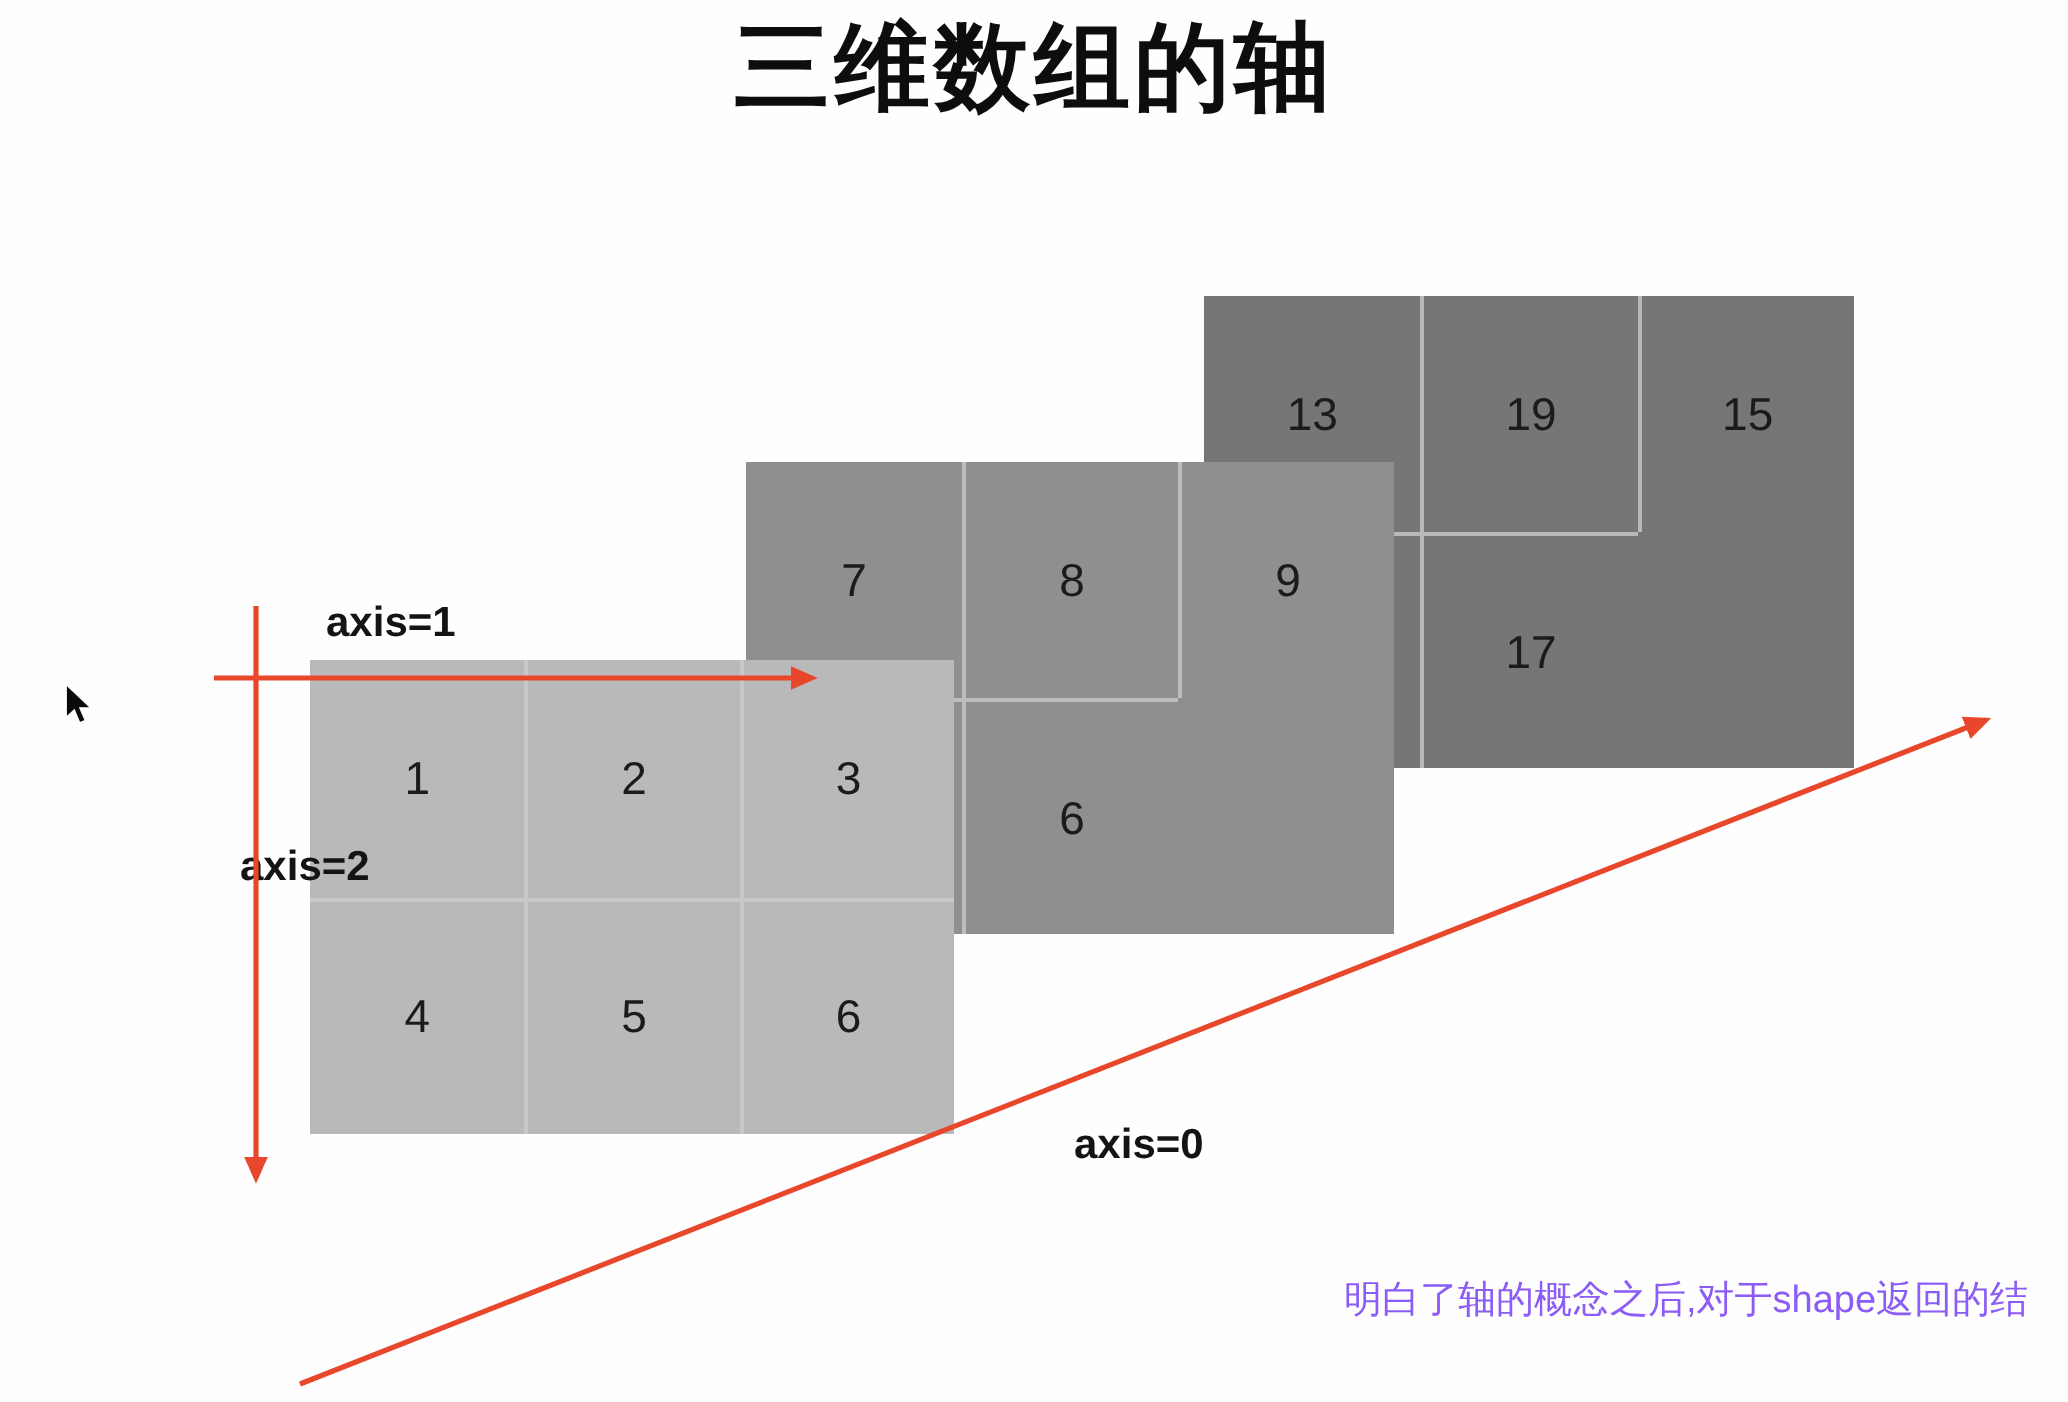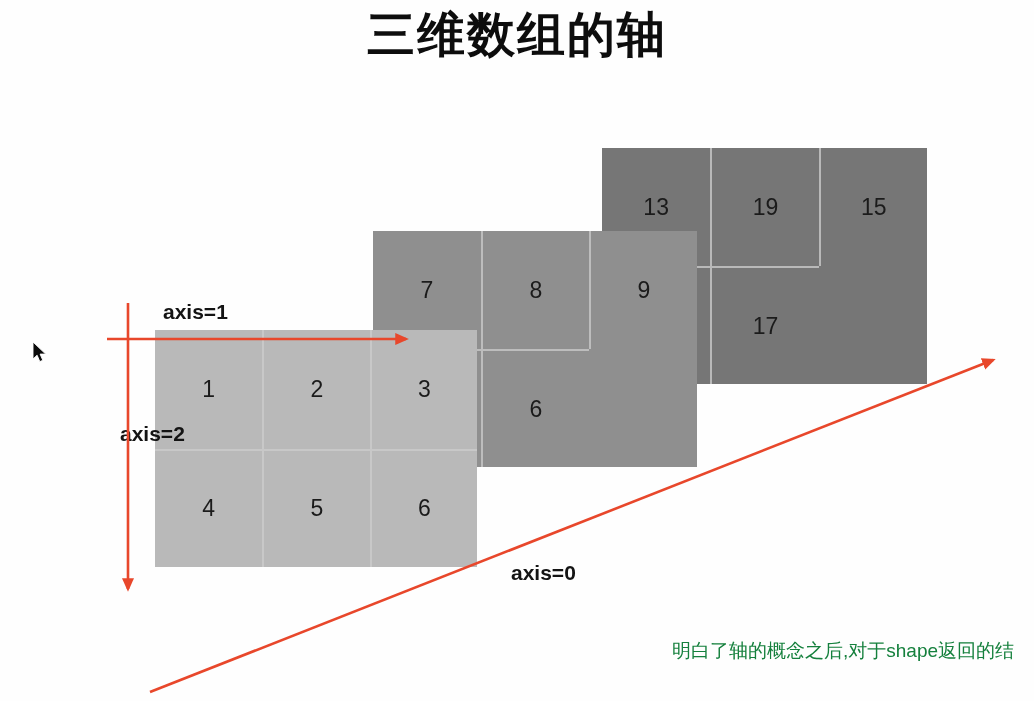--- a/index.html
+++ b/index.html
@@ -25,25 +25,25 @@
   .plane .cell:not(:nth-child(3n+1)){border-left:2px solid var(--div);}
   .plane.back  {left:602px; top:148px; width:325px; height:236px; z-index:1; --div:#b9b9b9;}
   .plane.middle{left:373px; top:231px; width:324px; height:236px; z-index:2; --div:#bdbdbd;}
   .plane.front {left:155px; top:330px; width:322px; height:237px; z-index:3; --div:rgba(255,255,255,0.22);}
   .axis-label{
     position:absolute; z-index:4; font-size:21px; font-weight:700; color:#141414;
     white-space:nowrap; line-height:1;
   }
   .axis1-label{left:163px; top:301px;}
   .axis2-label{left:120px; top:423px;}
-  .axis0-label{left:511px; top:562px;}
+  .axis0-label{left:537px; top:562px;}
   .overlay{position:absolute; left:0; top:0; z-index:5; pointer-events:none;}
   .note{
     position:absolute; left:672px; top:639px; z-index:4;
-    font-size:19px; line-height:23px; color:#15803d;
+    font-size:19px; line-height:23px; color:#8b5cf6;
   }
   .note div{white-space:nowrap;}
   .cursor{position:absolute; left:30px; top:341px; z-index:6;}
 </style>
 </head>
 <body>
 
 <div class="stage">
 
   <div class="page-title">三维数组的轴</div>

